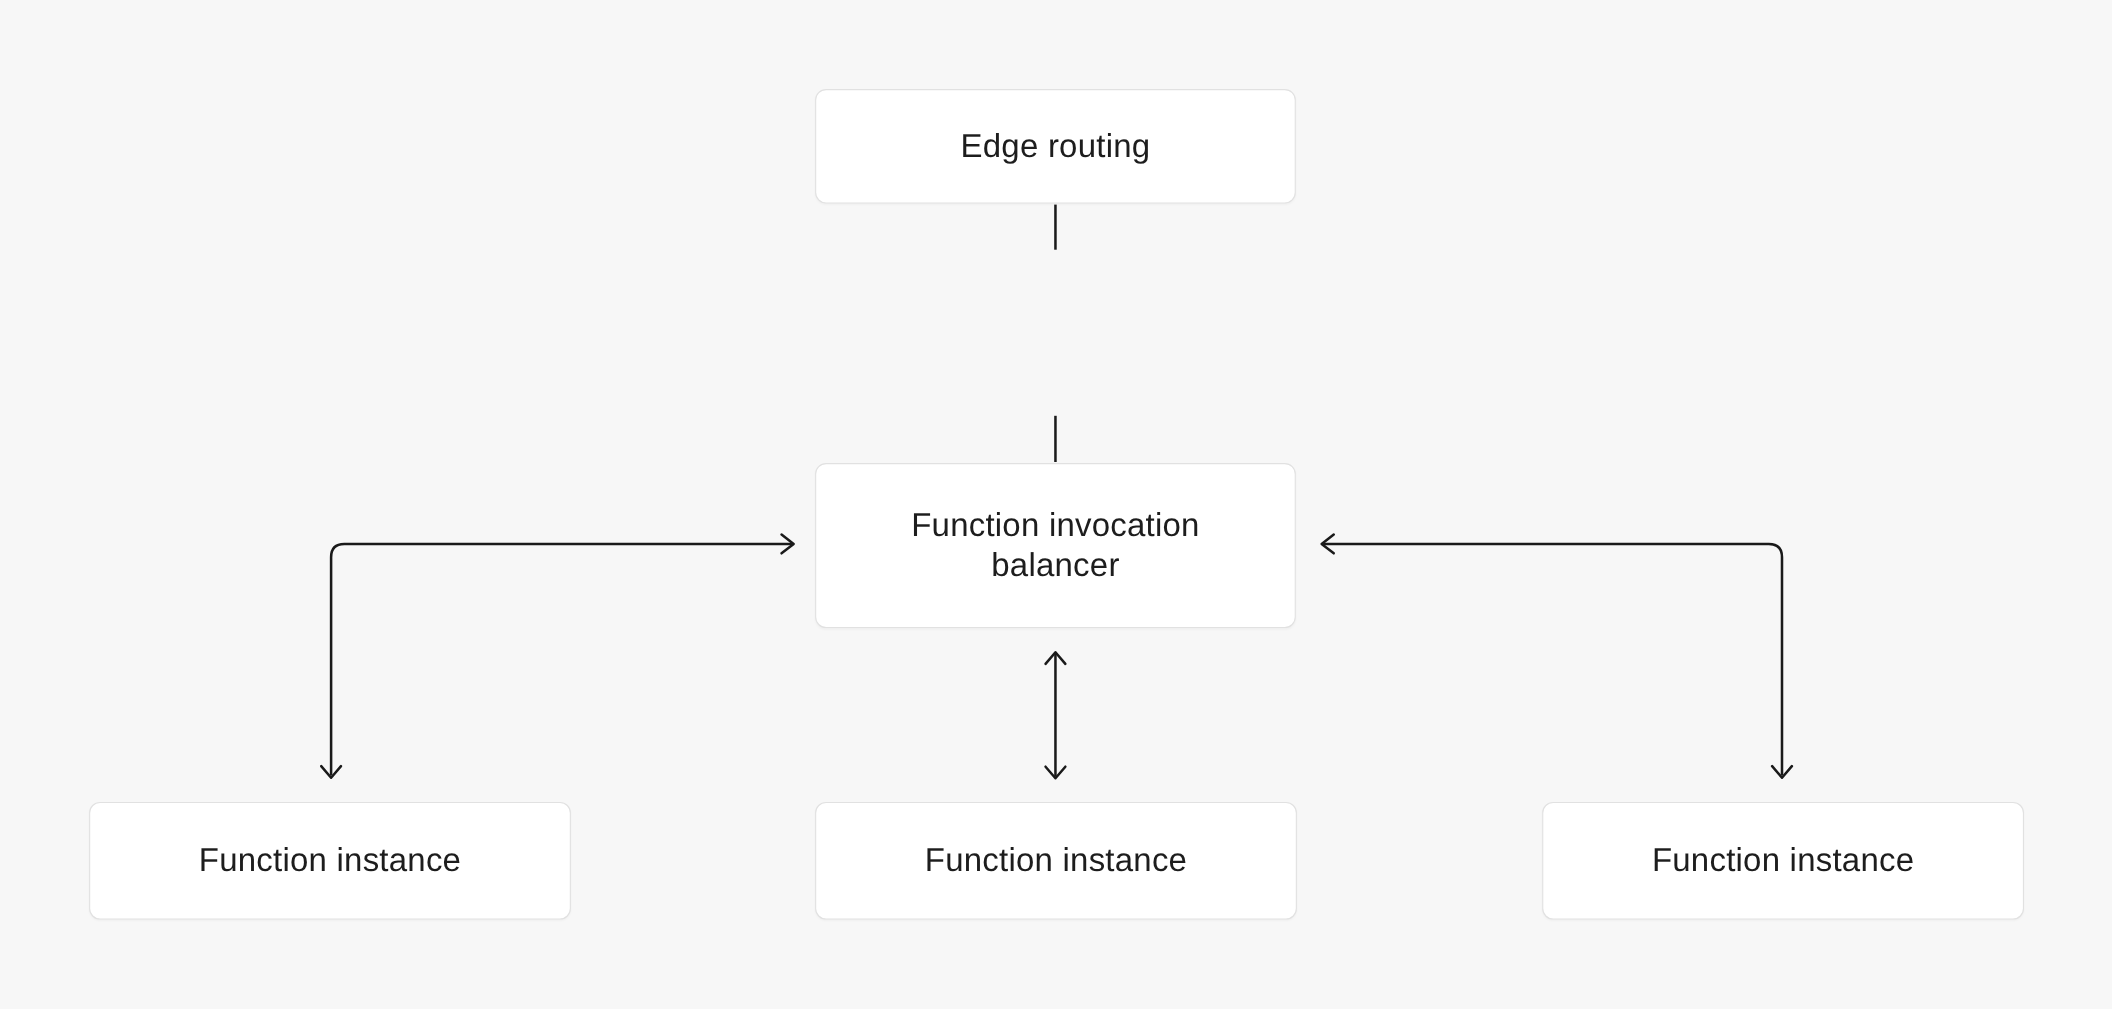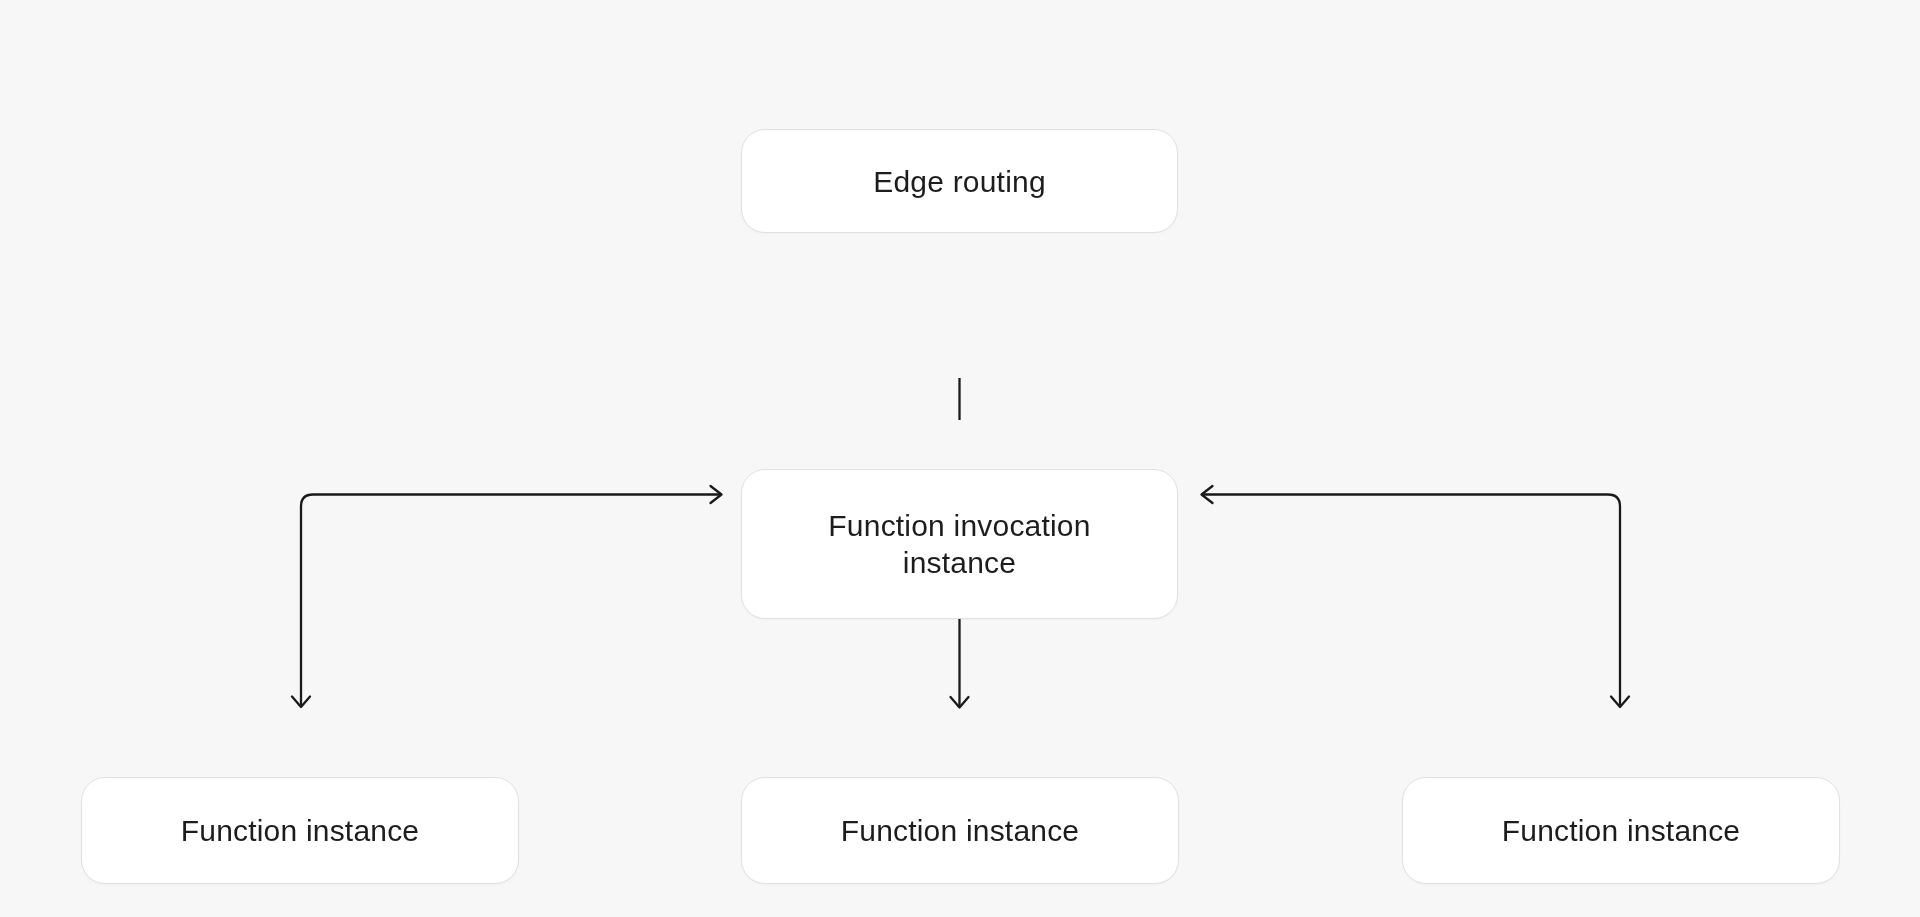--- a/index.html
+++ b/index.html
@@ -21,27 +21,26 @@
     top: 0;
     width: 1920px;
     height: 917px;
     pointer-events: none;
   }
   .node {
     position: absolute;
     box-sizing: border-box;
     background: #ffffff;
     border: 1px solid #e1e1e1;
-    border-radius: 24px;
+    border-radius: 10px;
     box-shadow: 0 1px 2px rgba(0,0,0,0.03);
     display: flex;
     align-items: center;
     justify-content: center;
     text-align: center;
-    margin-top: 48px;
   }
   .node-label {
     color: #1d1d1d;
     font-size: 30px;
     line-height: 37px;
     max-width: 300px;
     letter-spacing: 0.2px;
   }
   
   .node-edge-routing            { left: 741px;  top: 81px;  width: 437px; height: 104px; }
@@ -88,21 +87,21 @@
       <path class="arrowhead" d="M1611,696.5 L1620,707 L1629,696.5"></path>
     </g>
   </svg>
 
   <div class="node node-edge-routing">
     <div class="node-label">Edge routing</div>
   </div>
 
 
   <div class="node node-invocation-service">
-    <div class="node-label">Function invocation instance</div>
+    <div class="node-label">Function invocation balancer</div>
   </div>
 
   <div class="node node-instance-left">
     <div class="node-label">Function instance</div>
   </div>
 
   <div class="node node-instance-center">
     <div class="node-label">Function instance</div>
   </div>
 

